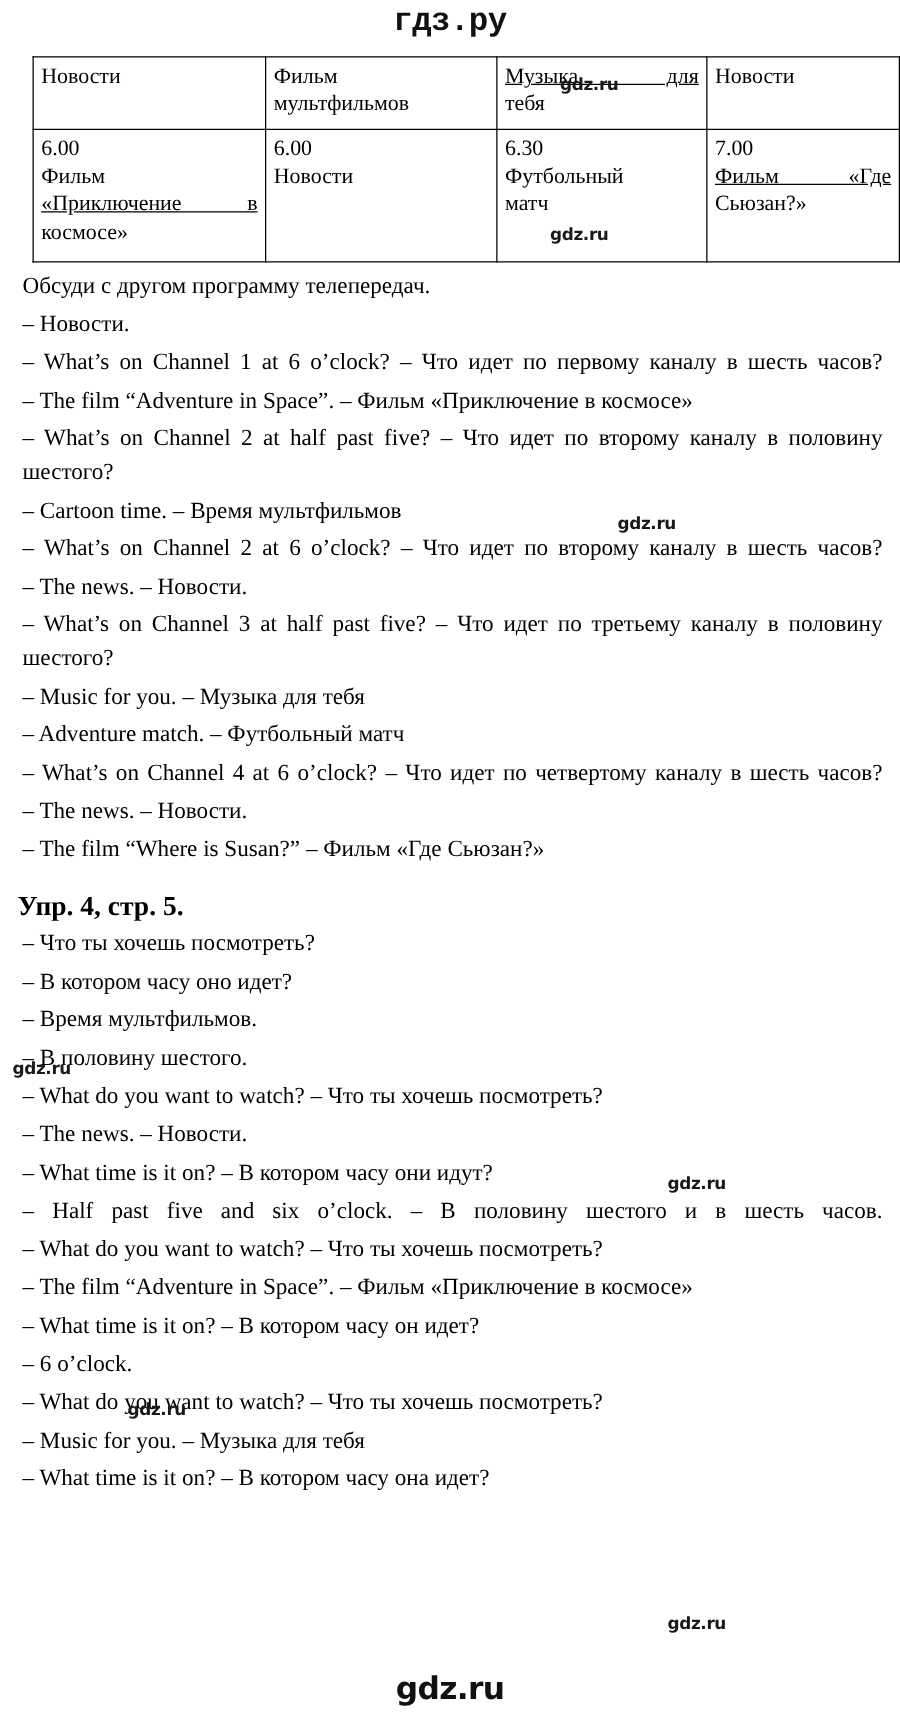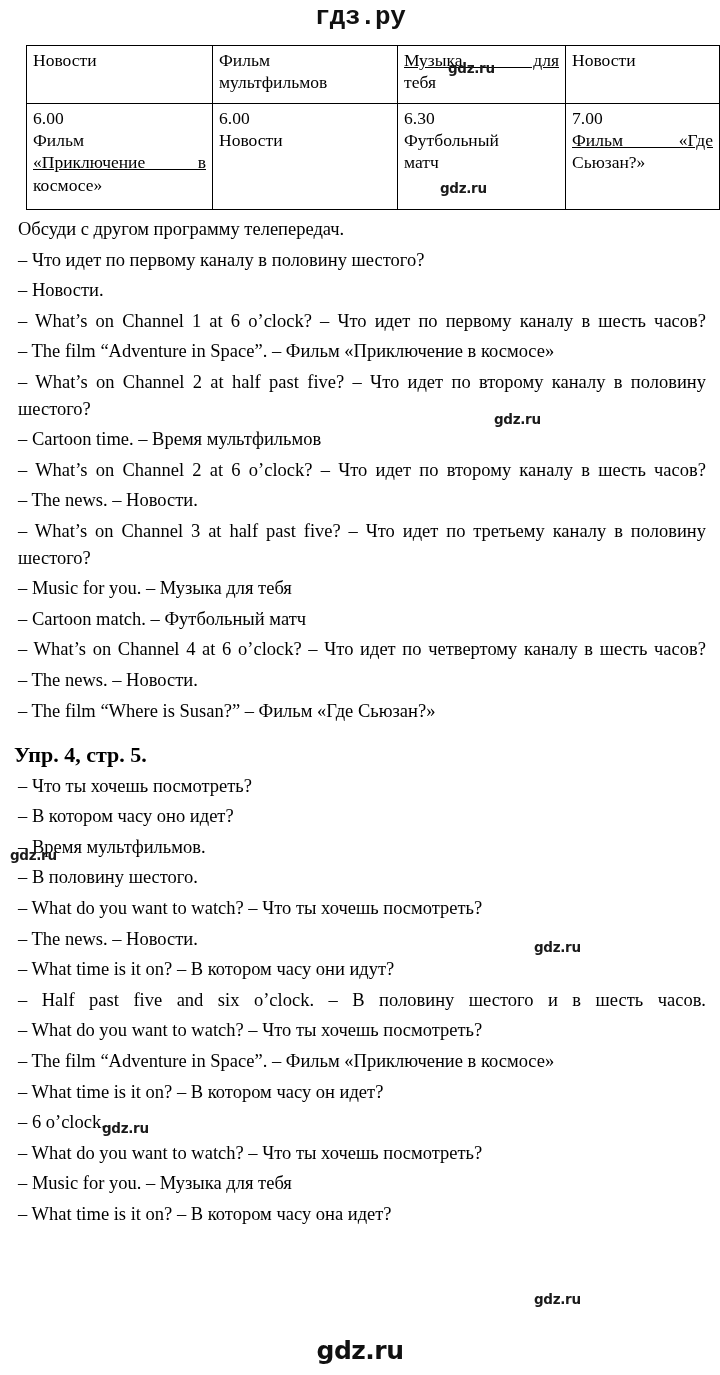--- a/index.html
+++ b/index.html
@@ -177,31 +177,30 @@
           <span class="cell-line">Сьюзан?»</span>
         </td>
       </tr>
     </tbody>
   </table>
 </div>
 
 <div class="doc">
 
   <p class="line">Обсуди с другом программу телепередач.</p>
-  <p class="line">– Что идет по первому каналу в половину шестого?</p>
   <p class="line">– Новости.</p>
   <p class="line jf">– What’s on Channel 1 at 6 o’clock? – Что идет по первому каналу в шесть часов?</p>
   <p class="line">– The film “Adventure in Space”. – Фильм «Приключение в космосе»</p>
   <p class="line jf">– What’s on Channel 2 at half past five? – Что идет по второму каналу в половину шестого?</p>
   <p class="line">– Cartoon time. – Время мультфильмов</p>
   <p class="line jf">– What’s on Channel 2 at 6 o’clock? – Что идет по второму каналу в шесть часов?</p>
   <p class="line">– The news. – Новости.</p>
   <p class="line jf">– What’s on Channel 3 at half past five? – Что идет по третьему каналу в половину шестого?</p>
   <p class="line">– Music for you. – Музыка для тебя</p>
-  <p class="line">– Cartoon match. – Футбольный матч</p>
+  <p class="line">– Adventure match. – Футбольный матч</p>
   <p class="line jf">– What’s on Channel 4 at 6 o’clock? – Что идет по четвертому каналу в шесть часов?</p>
   <p class="line">– The news. – Новости.</p>
   <p class="line">– The film “Where is Susan?” – Фильм «Где Сьюзан?»</p>
 
   <div class="gap-small"></div>
 
   <p class="exheading">Упр. 4, стр. 5.</p>
 
   <p class="line">– Что ты хочешь посмотреть?</p>
   <p class="line">– В котором часу оно идет?</p>

